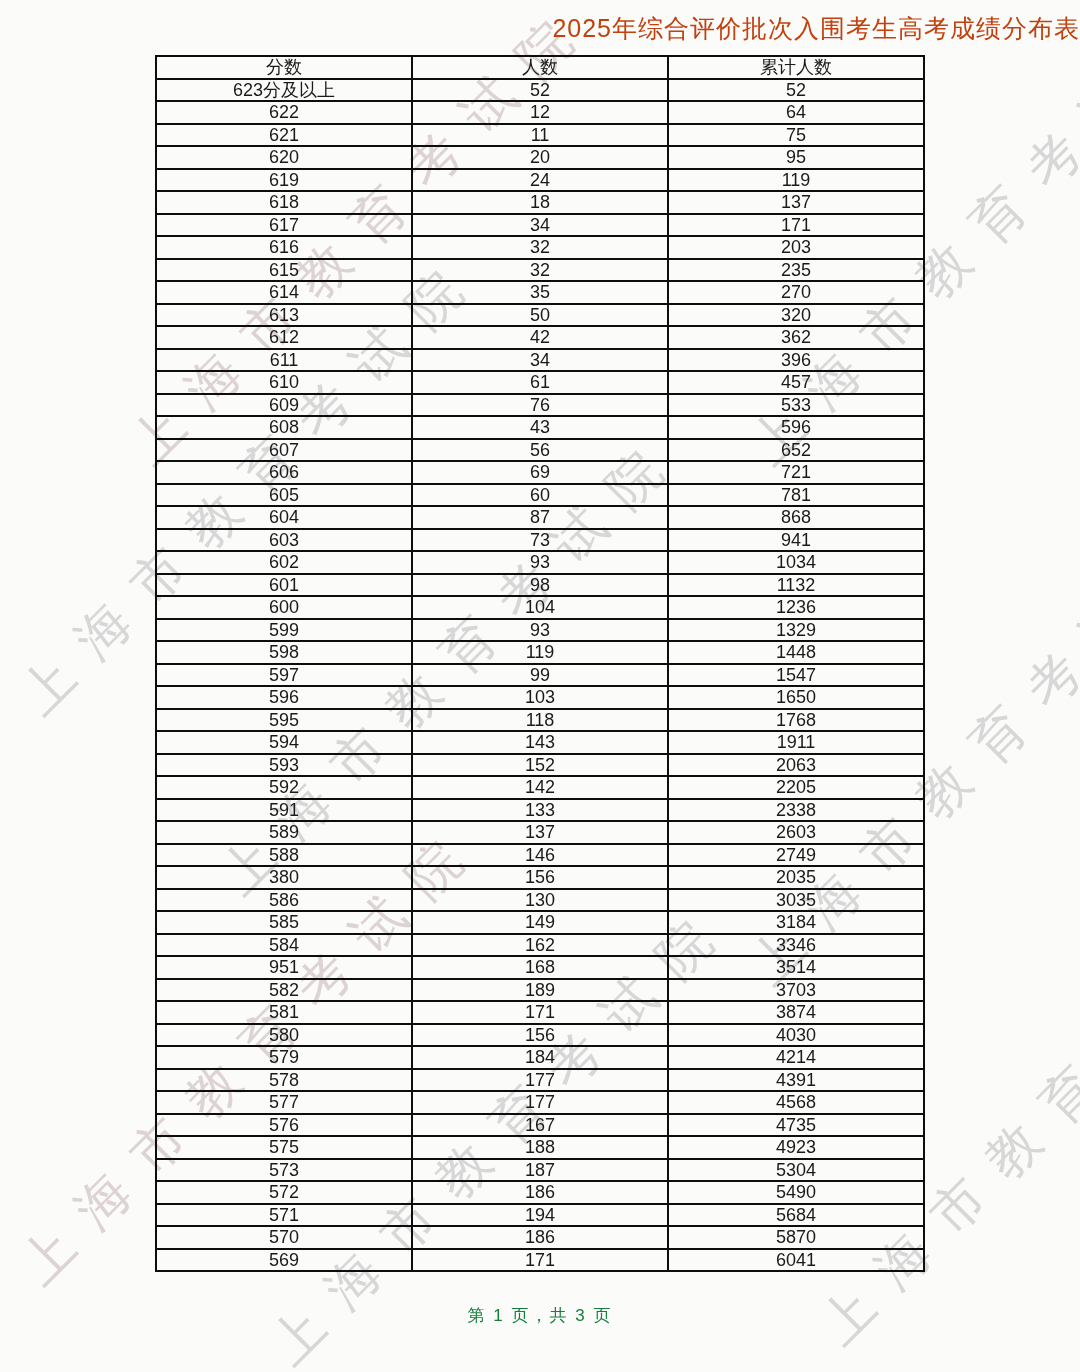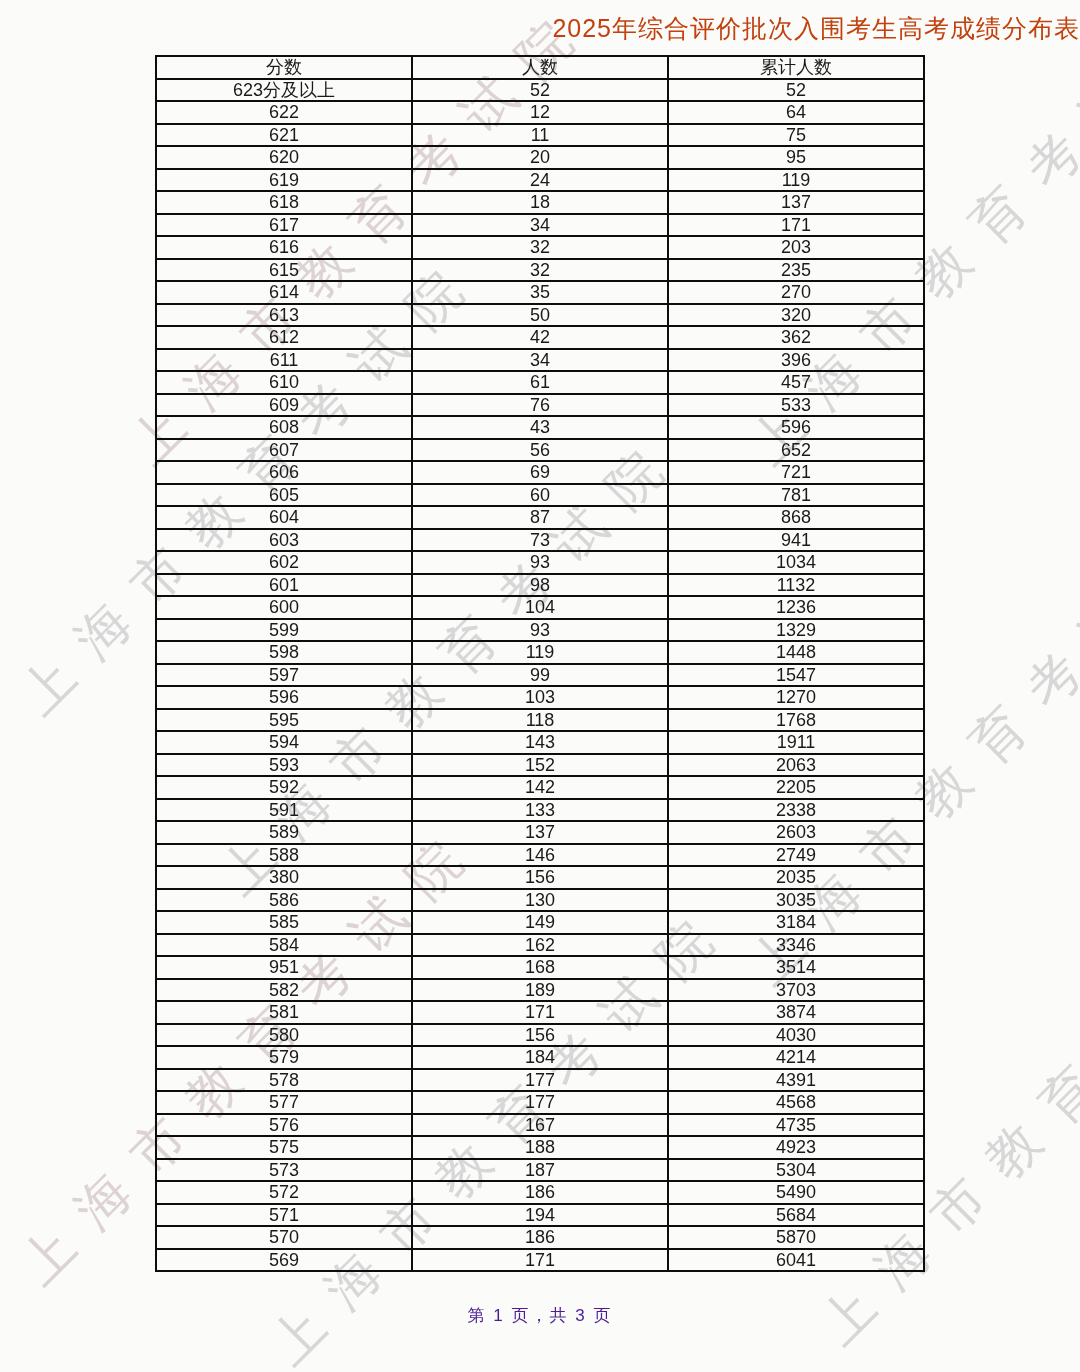--- a/index.html
+++ b/index.html
@@ -68,21 +68,21 @@
     font-weight: normal;
     height: 20.25px;
     line-height: 20.5px;
     padding: 0;
     background: transparent;
     color: #1a1a1a;
   }
   .footer {
     text-align: center;
     font-size: 17px;
-    color: #4c1d95;
+    color: #15803d;
     margin-top: 32px;
     letter-spacing: 2px;
   }
 </style>
 </head>
 <body>
 
 <div class="watermark-layer">
   <span class="wm wm1">上海市教育考试院</span>
   <span class="wm wm2">上海市教育考试院</span>
@@ -237,21 +237,21 @@
           <td>1448</td>
         </tr>
         <tr>
           <td>597</td>
           <td>99</td>
           <td>1547</td>
         </tr>
         <tr>
           <td>596</td>
           <td>103</td>
-          <td>1270</td>
+          <td>1650</td>
         </tr>
         <tr>
           <td>595</td>
           <td>118</td>
           <td>1768</td>
         </tr>
         <tr>
           <td>594</td>
           <td>143</td>
           <td>1911</td>

